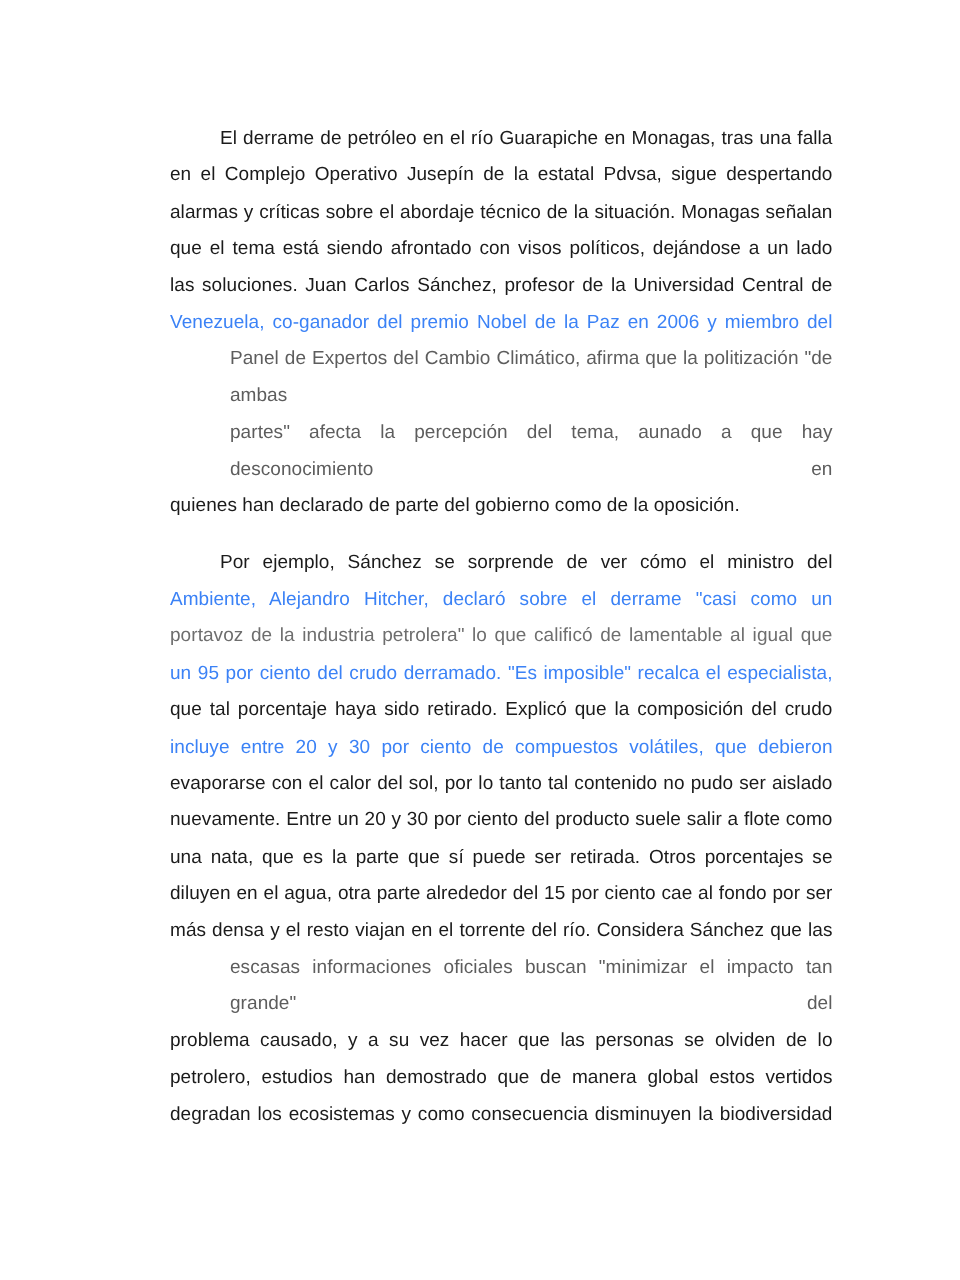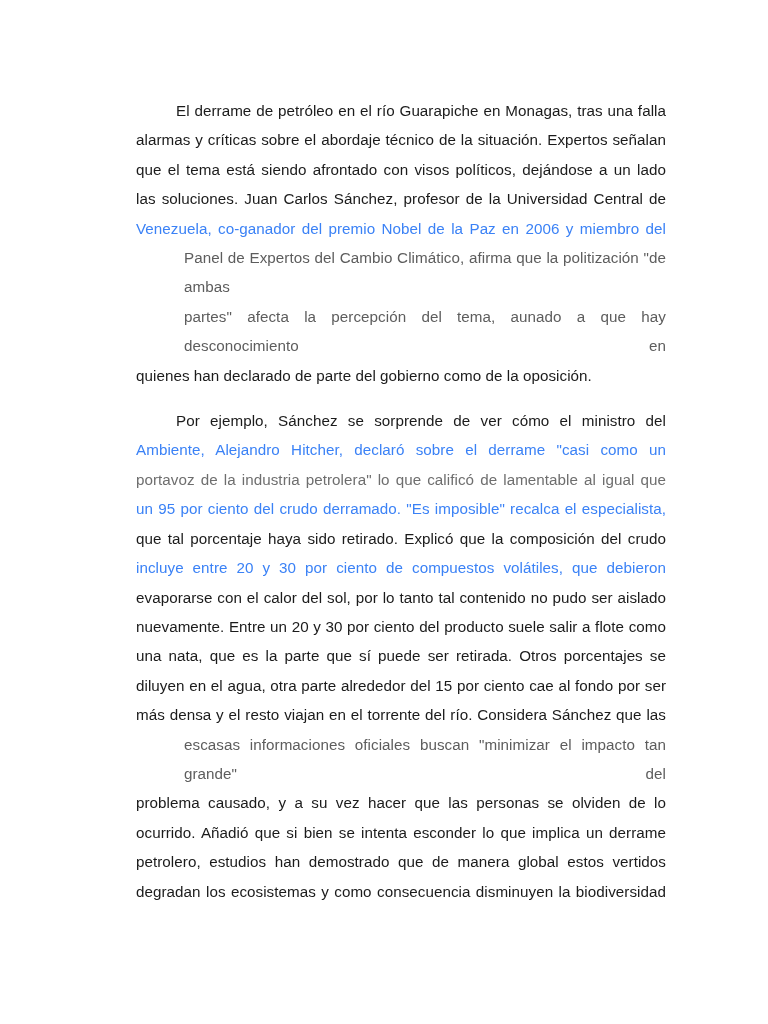--- a/index.html
+++ b/index.html
@@ -65,21 +65,22 @@
   .tone-light  { color: #5d5d5d; margin-left: 48px; }
   .tone-faint  { color: #6e6e6e; }
 </style>
 </head>
 <body>
 
 <div class="page" style="background: rgb(255, 255, 255);">
   <div class="doc-body">
       <p class="para">
         <span class="line tone-dark indent">El derrame de petróleo en el río Guarapiche en Monagas, tras una falla</span>
-        <span class="line tone-dark">alarmas y críticas sobre el abordaje técnico de la situación. Expertos señalan</span>
+        <span class="line tone-dark">en el Complejo Operativo Jusepín de la estatal Pdvsa, sigue despertando</span>
+        <span class="line tone-dark">alarmas y críticas sobre el abordaje técnico de la situación. Monagas señalan</span>
         <span class="line tone-dark">que el tema está siendo afrontado con visos políticos, dejándose a un lado</span>
         <span class="line tone-dark">las soluciones. Juan Carlos Sánchez, profesor de la Universidad Central de</span>
         <span class="line tone-mid">Venezuela, co-ganador del premio Nobel de la Paz en 2006 y miembro del</span>
         <span class="line tone-light">Panel de Expertos del Cambio Climático, afirma que la politización "de ambas</span>
         <span class="line tone-light">partes" afecta la percepción del tema, aunado a que hay desconocimiento en</span>
         <span class="line tone-dark last">quienes han declarado de parte del gobierno como de la oposición.</span>
       </p>
       <p class="para">
         <span class="line tone-dark indent">Por ejemplo, Sánchez se sorprende de ver cómo el ministro del</span>
         <span class="line tone-mid">Ambiente, Alejandro Hitcher, declaró sobre el derrame "casi como un</span>
@@ -87,18 +88,17 @@
         <span class="line tone-mid">un 95 por ciento del crudo derramado. "Es imposible" recalca el especialista,</span>
         <span class="line tone-dark">que tal porcentaje haya sido retirado. Explicó que la composición del crudo</span>
         <span class="line tone-mid">incluye entre 20 y 30 por ciento de compuestos volátiles, que debieron</span>
         <span class="line tone-dark">evaporarse con el calor del sol, por lo tanto tal contenido no pudo ser aislado</span>
         <span class="line tone-dark">nuevamente. Entre un 20 y 30 por ciento del producto suele salir a flote como</span>
         <span class="line tone-dark">una nata, que es la parte que sí puede ser retirada. Otros porcentajes se</span>
         <span class="line tone-dark">diluyen en el agua, otra parte alrededor del 15 por ciento cae al fondo por ser</span>
         <span class="line tone-dark">más densa y el resto viajan en el torrente del río. Considera Sánchez que las</span>
         <span class="line tone-light">escasas informaciones oficiales buscan "minimizar el impacto tan grande" del</span>
         <span class="line tone-dark">problema causado, y a su vez hacer que las personas se olviden de lo</span>
-        <span class="line tone-dark">ocurrido. Añadió que si bien se intenta esconder lo que implica un derrame</span>
         <span class="line tone-dark">petrolero, estudios han demostrado que de manera global estos vertidos</span>
         <span class="line tone-dark">degradan los ecosistemas y como consecuencia disminuyen la biodiversidad</span>
       </p>
     </div>
 </div>
 
 </body></html>

